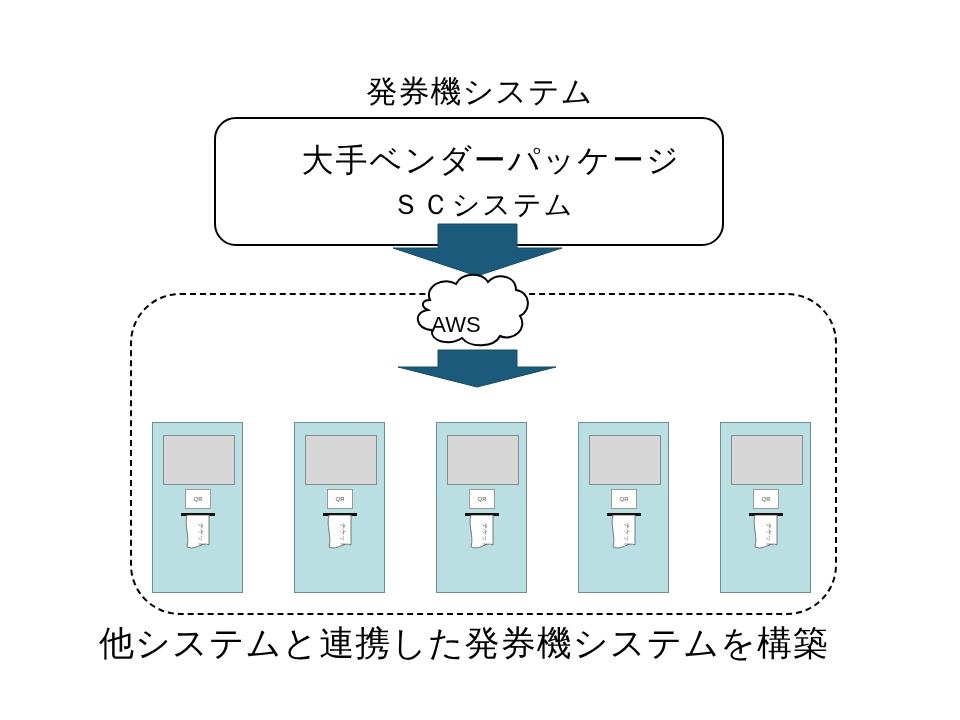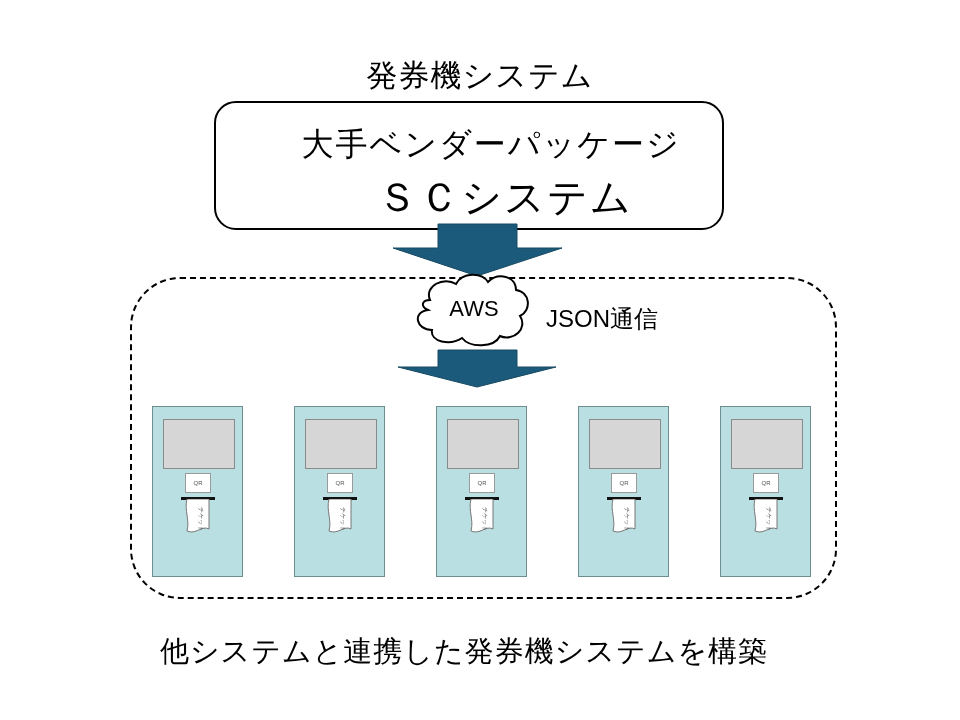--- a/index.html
+++ b/index.html
@@ -1,27 +1,27 @@
 <!DOCTYPE html>
 <html><head>
 <meta charset="utf-8">
 <style>
   html, body { margin: 0; padding: 0; background: #ffffff; }
   body { width: 960px; height: 720px; position: relative; overflow: hidden;
          font-family: "DejaVu Sans", sans-serif; color: #000; }
-  .abs { position: absolute; }
+  .abs { position: absolute; margin-top: 16px; }
   .title { left: 0; width: 960px; top: 55px; text-align: center; font-size: 31px; font-weight: 300; letter-spacing: 1px; }
   .vendor-box { left: 214px; top: 101px; width: 510px; height: 129px; border: 2.5px solid #000;
                 border-radius: 22px; background: #fff; box-sizing: border-box; }
   .vendor-line1 { left: 214px; width: 554px; top: 123px; text-align: center; font-size: 32px; letter-spacing: 2px; }
-  .vendor-line2 { left: 230px; width: 550px; top: 170px; text-align: center; font-size: 40px; letter-spacing: 2px; }
+  .vendor-line2 { left: 208px; width: 550px; top: 170px; text-align: center; font-size: 28px; letter-spacing: 2px; }
   .cluster { left: 130px; top: 277px; width: 707px; height: 322px; border: 2.5px dashed #000;
              border-radius: 50px; box-sizing: border-box; }
   .proto { left: 546px; top: 302px; font-size: 24px; line-height: 33px; font-family: "Liberation Sans", sans-serif; }
-  .footer { left: 0; width: 928px; top: 632px; text-align: center; font-size: 29px; font-weight: 300; letter-spacing: 1px; }
+  .footer { left: 0; width: 928px; top: 604px; text-align: center; font-size: 35px; font-weight: 300; letter-spacing: 1px; }
   svg.overlay { position: absolute; left: 0; top: 0; }
   .kiosk { width: 91px; height: 171px; top: 406px; background: #b9dfe2; border: 1.5px solid #6d8e91; box-sizing: border-box; }
   .kiosk .screen { position: absolute; left: 10px; top: 12px; width: 70px; height: 48px; background: #d6d6d6; border: 1px solid #8a8a8a; }
   .kiosk .qr { position: absolute; left: 32px; top: 66px; width: 24px; height: 18px; background: #fff; border: 1px solid #9a9a9a;
                font-size: 6px; line-height: 18px; text-align: center; color: #555; font-family: "Liberation Sans", sans-serif; }
   .kiosk .slot { position: absolute; left: 28px; top: 90px; width: 34px; height: 3px; background: #111; }
   .kiosk svg.ticket { position: absolute; left: 31px; top: 92px; }
 </style>
 </head>
 <body>
@@ -40,24 +40,23 @@
 
   <g>
     <path d="M430,300 C424,286 444,276 456,284 C462,272 482,272 488,282 C498,272 516,276 516,290
              C530,292 532,310 520,316 C528,328 514,342 500,336 C494,348 470,348 462,338
              C450,346 430,342 432,330 C416,330 412,312 428,310 C420,306 422,300 430,300 Z" fill="#ffffff" stroke="#000" stroke-width="2"></path>
   </g>
 
   <polygon points="438,350 517,350 517,367 556,367 477,387 398,367 438,367" fill="#1b5a7a" stroke="#174a63" stroke-width="1"></polygon>
 </svg>
 
-<div class="abs" style="left:430px;top:296px;width:88px;text-align:center;font-size:22px;font-family:'Liberation Sans',sans-serif;">AWS</div>
+<div class="abs" style="left:412px;top:296px;width:88px;text-align:center;font-size:22px;font-family:'Liberation Sans',sans-serif;">AWS</div>
 
 <div class="abs proto">
-  <div>JSON通信</div>
 </div>
 
 <div class="abs kiosk" style="left:152px;">
   <div class="screen"></div>
   <div class="qr">QR</div>
   <div class="slot"></div>
   <svg class="ticket" width="28" height="36">
     <path d="M3,0 L25,0 L25,30 C18,26 12,36 3,32 C6,20 0,12 3,0 Z" fill="#fff" stroke="#777" stroke-width="1"></path>
     <text x="15" y="8" font-size="6" fill="#444" transform="rotate(90 15 8)">チケット</text>
   </svg>

